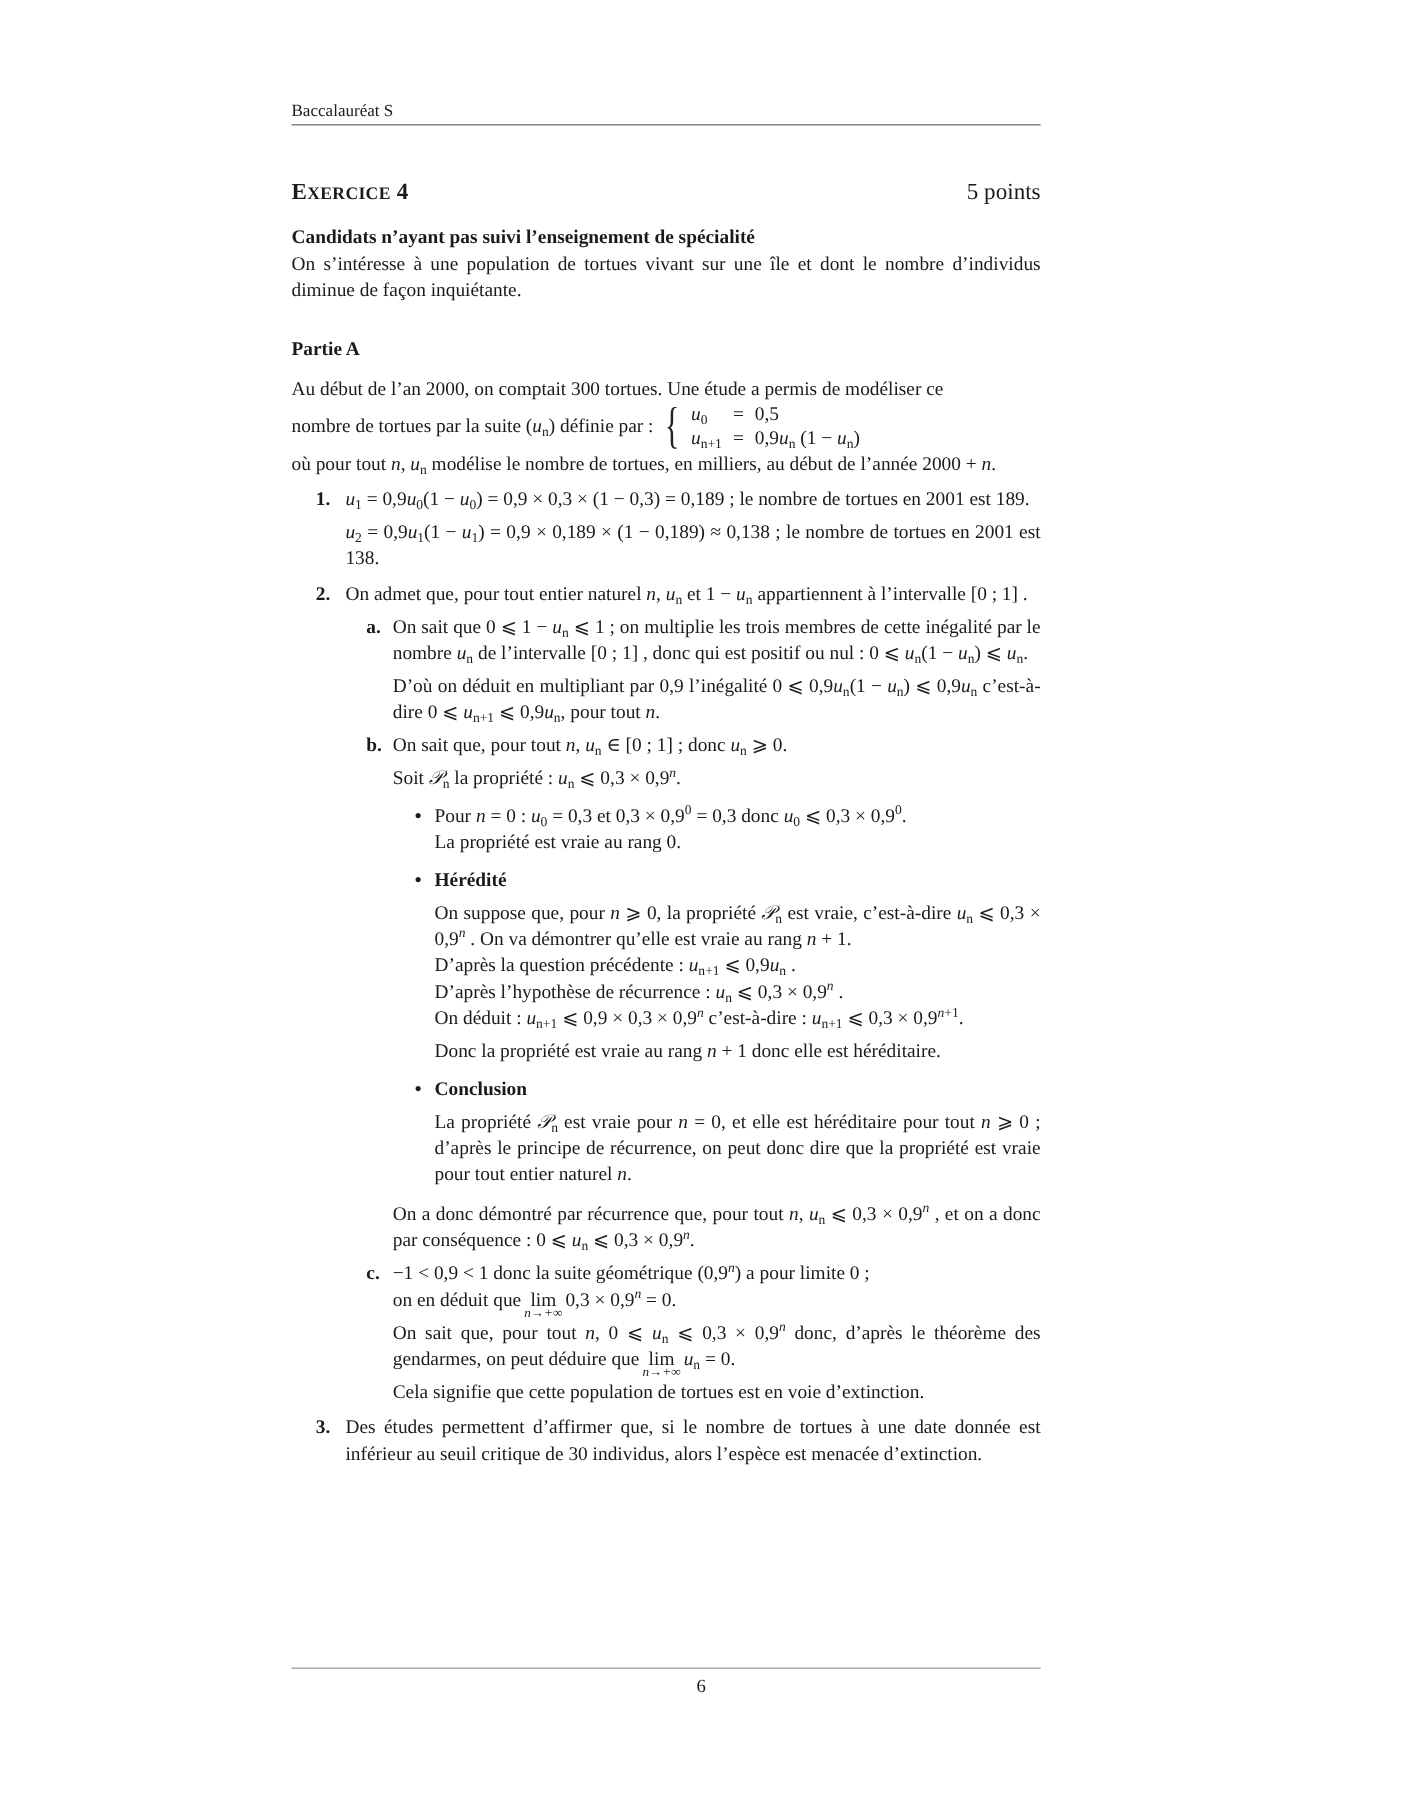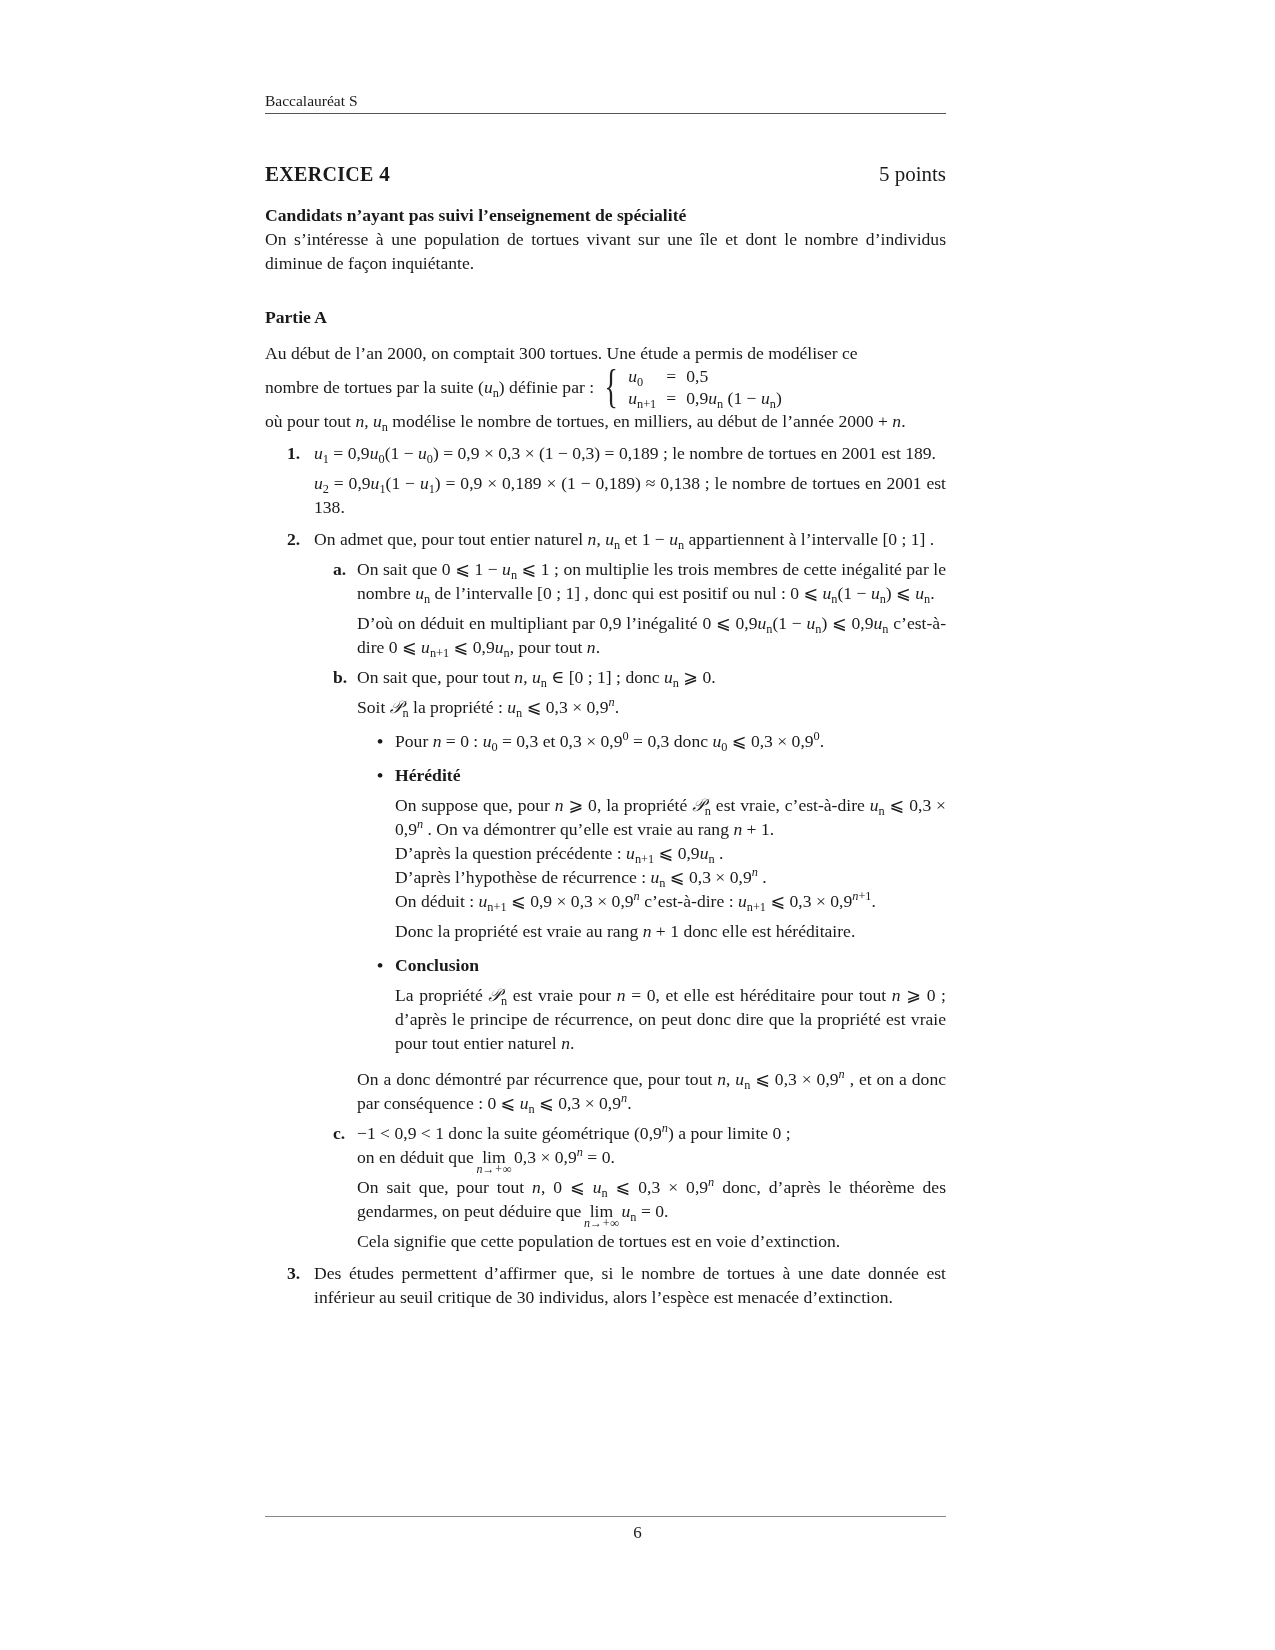--- a/index.html
+++ b/index.html
@@ -2,21 +2,21 @@
 <html><head>
   <meta charset="utf-8">
   <style>
     html, body { margin: 0; padding: 0; background: #ffffff; }
     body { width: 1275px; height: 1650px; position: relative; overflow: hidden;
            font-family: "Liberation Serif", "DejaVu Serif", serif; color: #1a1a1a; }
     .page { position: absolute; left: 265px; top: 0; width: 681px; }
     .running-head { position: absolute; top: 92px; left: 0; font-size: 15.5px; }
     .head-rule { position: absolute; top: 113px; left: 0; width: 681px; height: 0; border-top: 1.2px solid #555; }
     .ex-title { position: absolute; top: 162px; left: 0; font-size: 21px; font-weight: bold; letter-spacing: 0.3px; }
-    .ex-title .sc { font-size: 20px; }
+    .ex-title .sc { font-size: 16px; }
     .ex-points { position: absolute; top: 162px; right: 0; font-size: 21px; font-weight: normal; }
     .body { position: absolute; top: 203px; left: 0; width: 681px; font-size: 17.6px; line-height: 24px; }
     .b { font-weight: bold; }
     p { margin: 0; text-align: justify; }
     i.m { font-style: italic; }
     sub { font-size: 0.7em; vertical-align: -0.3em; line-height: 0; }
     sup { font-size: 0.7em; vertical-align: 0.55em; line-height: 0; }
     .partie { margin-top: 30px; font-weight: bold; }
     .sp10 { margin-top: 12px; }
     .system-line { display: flex; align-items: center; }
@@ -81,20 +81,21 @@
             <p>On sait que 0 ⩽ 1 − <i class="m">u</i><sub>n</sub> ⩽ 1 ; on multiplie les trois membres de cette inégalité par le nombre <i class="m">u</i><sub>n</sub> de l’intervalle  [0 ; 1] , donc qui est positif ou nul : 0 ⩽ <i class="m">u</i><sub>n</sub>(1 − <i class="m">u</i><sub>n</sub>) ⩽ <i class="m">u</i><sub>n</sub>.</p>
             <p class="mt6">D’où on déduit en multipliant par 0,9 l’inégalité 0 ⩽ 0,9<i class="m">u</i><sub>n</sub>(1 − <i class="m">u</i><sub>n</sub>) ⩽ 0,9<i class="m">u</i><sub>n</sub> c’est-à-dire 0 ⩽ <i class="m">u</i><sub>n+1</sub> ⩽ 0,9<i class="m">u</i><sub>n</sub>, pour tout <i class="m">n</i>.</p>
           </div>
           <div class="sub-item">
             <span class="sub-num">b.</span>
             <p>On sait que, pour tout <i class="m">n</i>, <i class="m">u</i><sub>n</sub> ∈ [0 ; 1] ; donc <i class="m">u</i><sub>n</sub> ⩾ 0.</p>
             <p class="mt6">Soit <i class="m">𝒫</i><sub>n</sub> la propriété : <i class="m">u</i><sub>n</sub> ⩽ 0,3 × 0,9<sup><i class="m">n</i></sup>.</p>
             <div class="bul">
               <span class="bul-dot">•</span>
               <p>Pour <i class="m">n</i> = 0 : <i class="m">u</i><sub>0</sub> = 0,3 et 0,3 × 0,9<sup>0</sup> = 0,3 donc <i class="m">u</i><sub>0</sub> ⩽ 0,3 × 0,9<sup>0</sup>.</p>
+              <p>La propriété est vraie au rang 0.</p>
             </div>
             <div class="bul">
               <span class="bul-dot">•</span>
               <p class="b">Hérédité</p>
               <p class="mt6">On suppose que, pour <i class="m">n</i> ⩾ 0, la propriété <i class="m">𝒫</i><sub>n</sub> est vraie, c’est-à-dire <i class="m">u</i><sub>n</sub> ⩽ 0,3 × 0,9<sup><i class="m">n</i></sup> . On va démontrer qu’elle est vraie au rang <i class="m">n</i> + 1.</p>
               <p>D’après la question précédente : <i class="m">u</i><sub>n+1</sub> ⩽ 0,9<i class="m">u</i><sub>n</sub> .</p>
               <p>D’après l’hypothèse de récurrence : <i class="m">u</i><sub>n</sub> ⩽ 0,3 × 0,9<sup><i class="m">n</i></sup> .</p>
               <p>On déduit : <i class="m">u</i><sub>n+1</sub> ⩽ 0,9 × 0,3 × 0,9<sup><i class="m">n</i></sup>  c’est-à-dire : <i class="m">u</i><sub>n+1</sub> ⩽ 0,3 × 0,9<sup><i class="m">n</i>+1</sup>.</p>
               <p class="mt6">Donc la propriété est vraie au rang <i class="m">n</i> + 1 donc elle est héréditaire.</p>
             </div>

